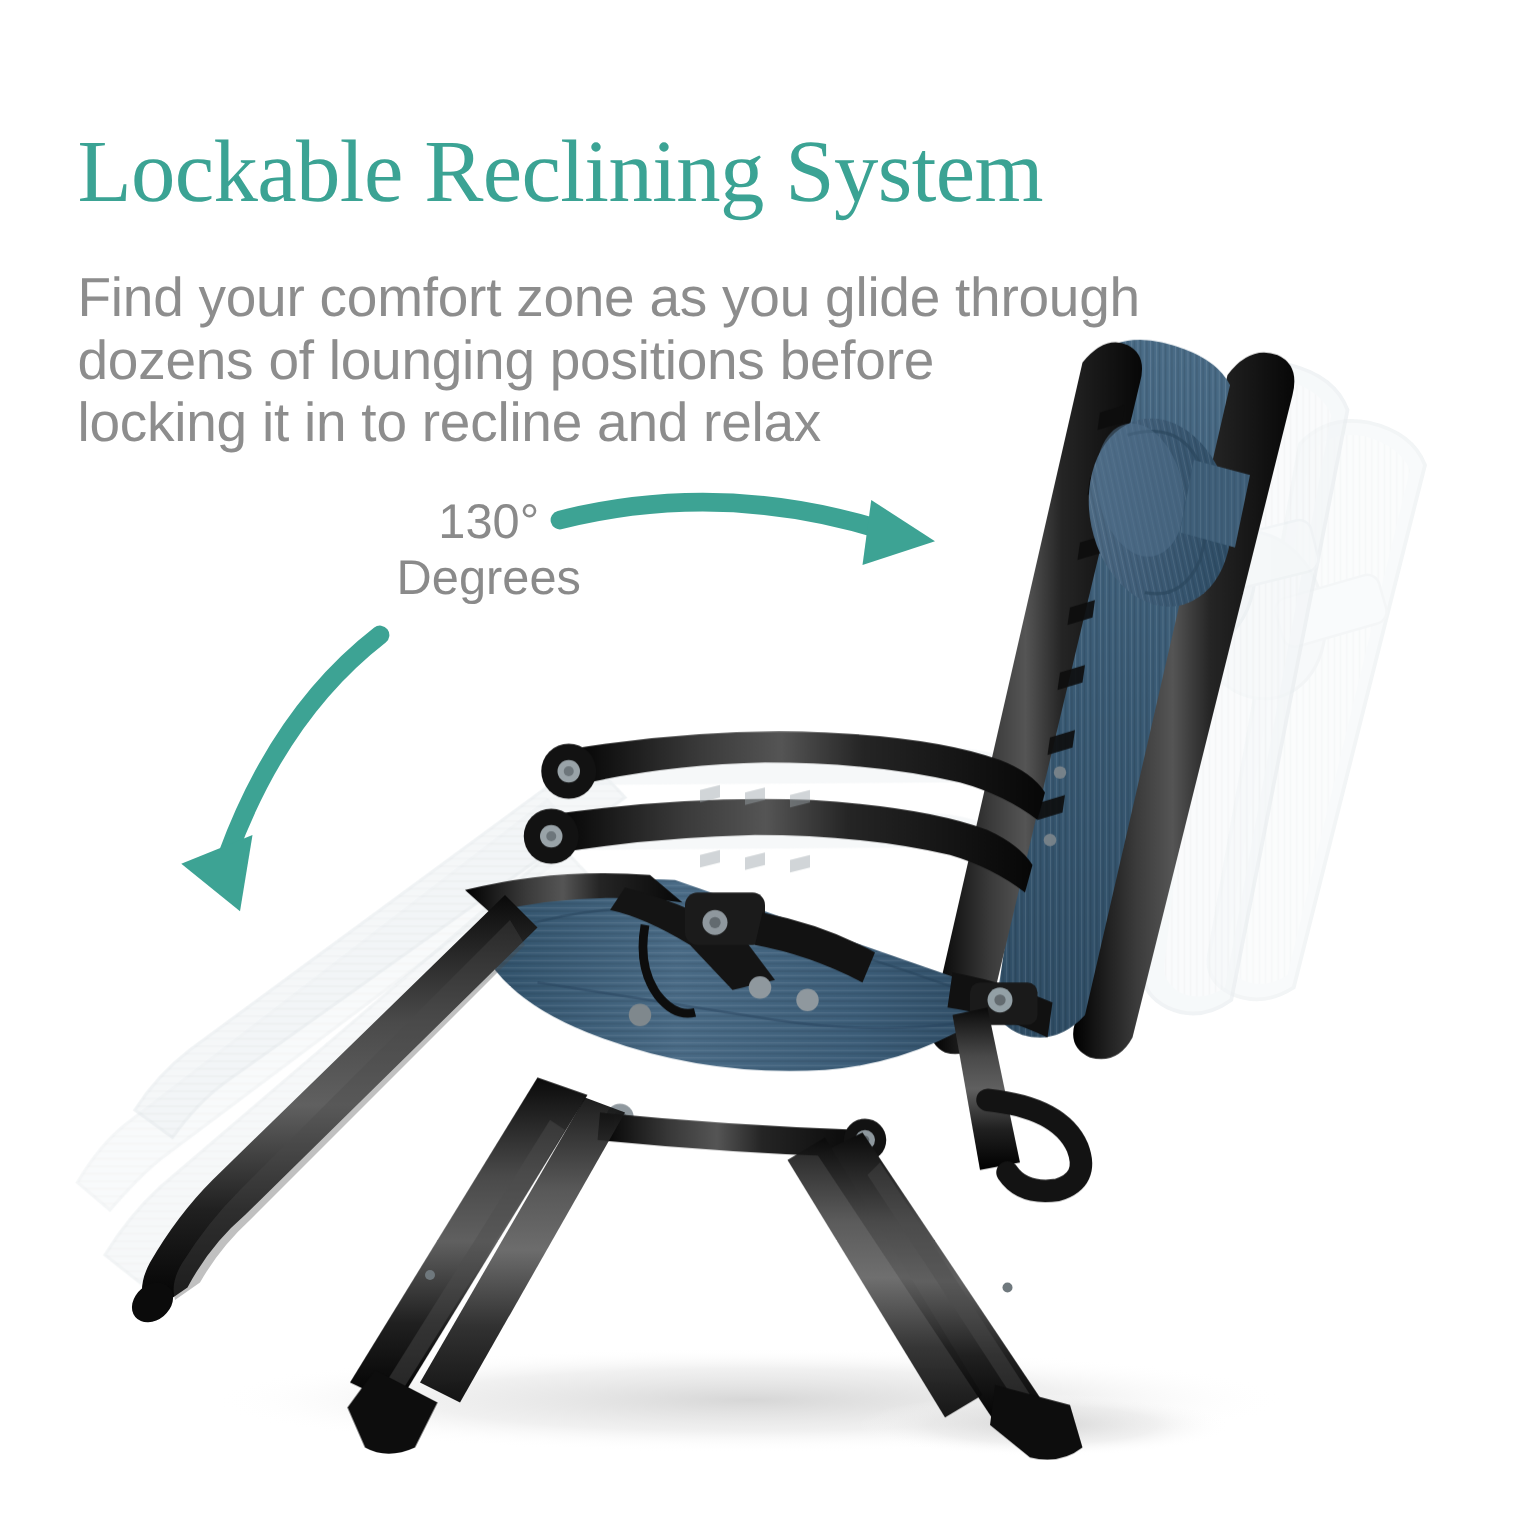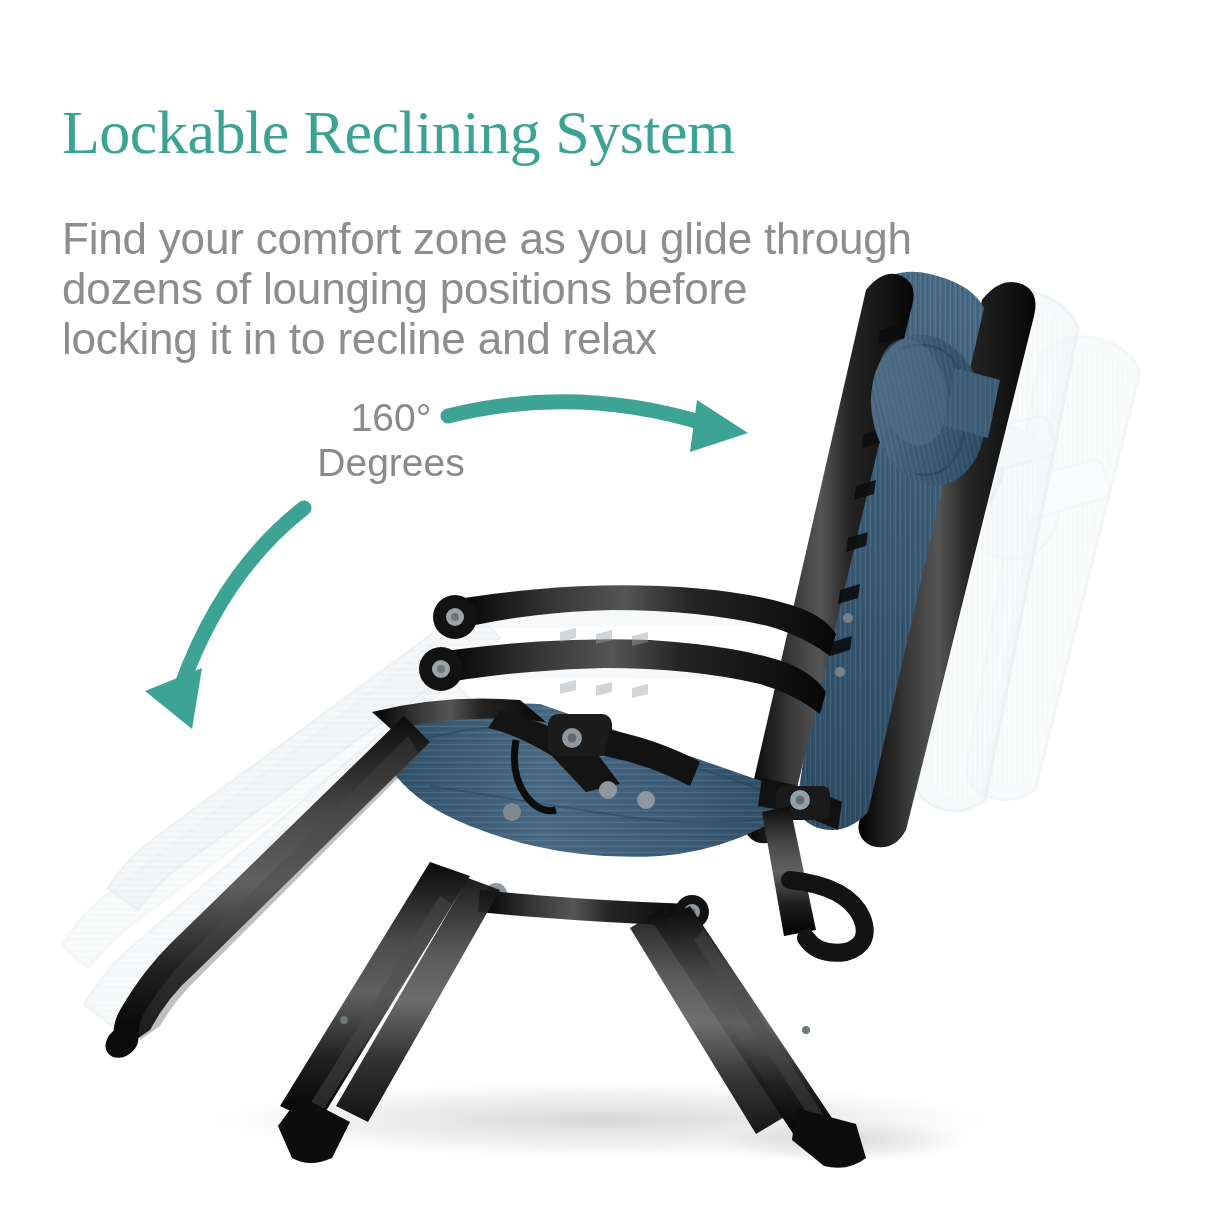--- a/index.html
+++ b/index.html
@@ -9,21 +9,21 @@
     font-family:"Liberation Sans", sans-serif;
     overflow:hidden;
     position:relative;
   }
   #stage{position:relative;width:1214px;height:1214px;overflow:hidden;background:#fff;}
 
   
   .headline{
     position:absolute;left:62px;top:44px;
     font-family:"Liberation Serif", serif;
-    font-size:62px;line-height:92px;
+    font-size:71px;line-height:92px;
     font-weight:400;
     letter-spacing:-0.5px;
     white-space:nowrap;
   }
   .subhead{
     position:absolute;left:62px;top:170px;
     font-family:"Liberation Sans", sans-serif;
     font-size:44px;line-height:50px;
     font-weight:300;
     color:#8d8d8d;
@@ -286,16 +286,16 @@
     </g>
   </svg>
   </div>
 
   <h1 class="headline" style="color:#3ba394;">Lockable Reclining System</h1>
 
   <p class="subhead">Find your comfort zone as you glide through
 dozens of lounging positions before
 locking it in to recline and relax</p>
 
-  <div class="deg-label">160°
+  <div class="deg-label">130°
 Degrees</div>
 
 </div>
 
 </body></html>

